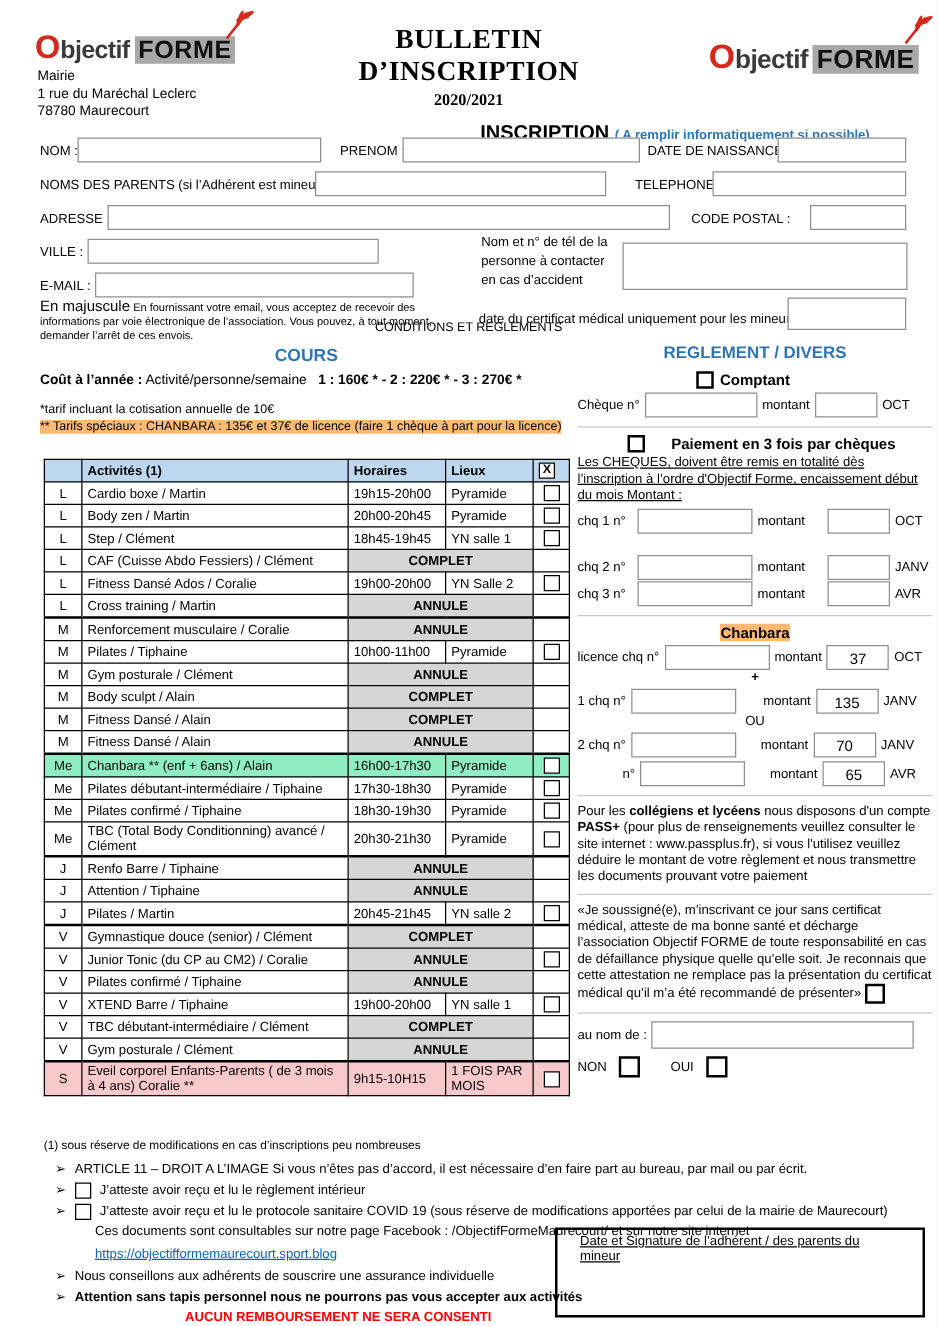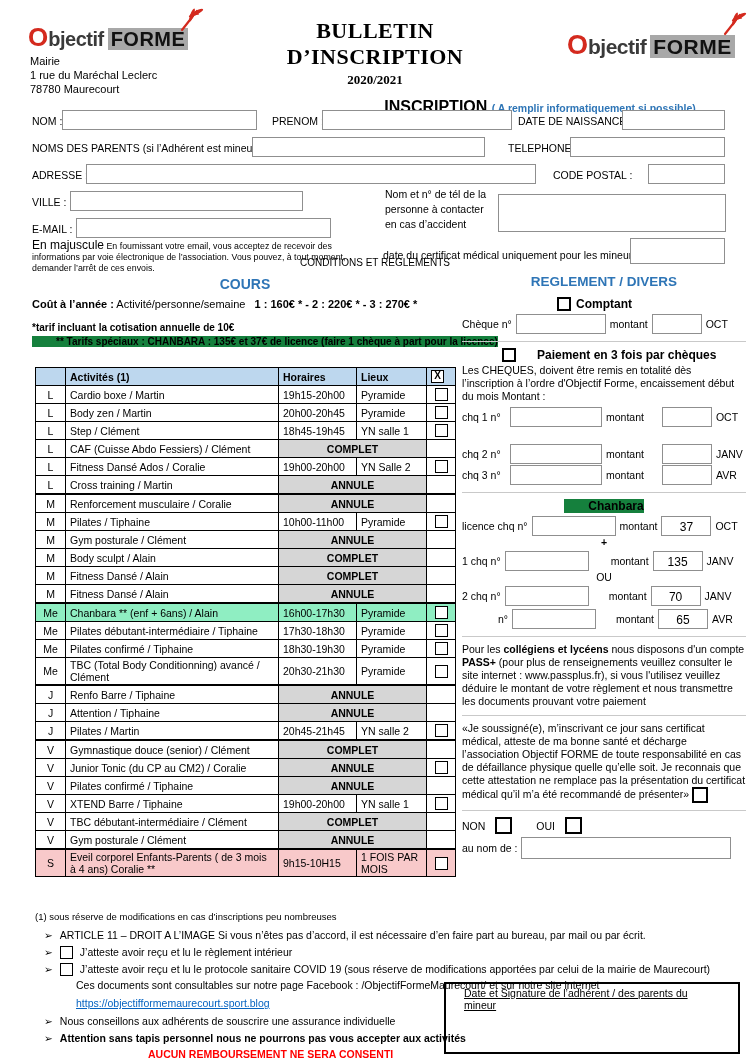--- a/index.html
+++ b/index.html
@@ -16,22 +16,22 @@
   .logo .forme{background:#a8a8a8;color:#111;padding:0 3px;margin-left:4px;letter-spacing:0.5px;}
   .dragonfly{position:absolute;}
   .addr{font-size:11px;line-height:14px;}
   .main-title{font-family:"Liberation Serif",serif;font-weight:bold;font-size:22px;text-align:center;letter-spacing:0.5px;}
   .season{font-family:"Liberation Serif",serif;font-weight:bold;font-size:13px;text-align:center;margin-top:2px;}
   .inscription{font-size:16px;font-weight:bold;}
   .inscription-note{font-size:10.5px;font-weight:bold;color:#2E75B6;}
   .center{text-align:center;}
   .cond-title{font-weight:normal;font-size:10px;}
   .blue-h{color:#2E75B6;font-weight:bold;font-size:13.5px;}
-  .small-note{font-size:10px;font-weight:bold;}
-  .hl-green{background:#15803d;padding-left:24px;}
+  .small-note{font-size:10px;}
+  .hl-green{background:#fdba74;}
   .hl-pink{background:#f9c6c8;}
   
   table.acts{border-collapse:collapse;width:420px;font-size:10.5px;border:1.6px solid #000;table-layout:fixed;}
   table.acts th,table.acts td{border:1px solid #000;padding:1px 4px;vertical-align:middle;height:15px;}
   table.acts thead th{background:#BDD7EE;text-align:left;font-weight:bold;border-bottom:1.4px solid #000;}
   td.c,th.c{text-align:center;padding:1px 1px;}
   td.status{background:#d6d6d6;font-weight:bold;text-align:center;}
   tr.group-start td{border-top:2.6px solid #000;}
   tr.row-green td{background:#8feec2;}
   tr.row-pink td{background:#f8c9ca;}
@@ -364,21 +364,21 @@
       <input class="ibox" style="width: 50px;">
       <span class="wlabel">OCT</span>
     </div>
 
     <hr class="sep">
 
     <div class="chkline" style="margin-left:40px;gap:21px;">
       <span class="cb"></span>
       <span>Paiement en 3 fois par chèques</span>
     </div>
-    <div class="para" style="margin-top:2px;">Les CHEQUES, doivent être remis en totalité dès l’inscription à l’ordre d'Objectif Forme, encaissement début du mois Montant :</div>
+    <div class="para" style="margin-top:2px;text-decoration:underline;">Les CHEQUES, doivent être remis en totalité dès l’inscription à l’ordre d'Objectif Forme, encaissement début du mois Montant :</div>
     <div style="margin-top:4px;">
         <div class="rrow" style="margin-top: 0px;">
           <span class="wlabel" style="width: 44px;">chq 1 n°</span>
           <input class="ibox" style="width: 92px;">
           <span class="wlabel">montant</span>
           <input class="ibox" style="width: 50px; margin-left: 14px;">
           <span class="wlabel">OCT</span>
         </div>
         <div class="rrow" style="margin-top: 17px;">
           <span class="wlabel" style="width: 44px;">chq 2 n°</span>
@@ -434,30 +434,30 @@
     <hr class="sep">
 
     <div class="para"><span>Pour les </span><b>collégiens et lycéens</b><span> nous disposons d'un compte </span><b>PASS+</b><span> (pour plus de renseignements veuillez consulter le site internet : www.passplus.fr), si vous l'utilisez veuillez déduire le montant de votre règlement et nous transmettre les documents prouvant votre paiement</span></div>
 
     <hr class="sep">
 
     <div class="para"><span>«Je soussigné(e), m’inscrivant ce jour sans certificat médical, atteste de ma bonne santé et décharge l’association Objectif FORME de toute responsabilité en cas de défaillance physique quelle qu’elle soit. Je reconnais que cette attestation ne remplace pas la présentation du certificat médical qu’il m’a été recommandé de présenter»</span> <span class="cb" style="width:16px;height:16px;"></span></div>
 
     <hr class="sep">
 
+    <div class="rrow">
+      <span>au nom de :</span>
+      <input class="ibox" style="width: 210px; height: 22px;">
+    </div>
     <div class="rrow" style="gap:10px;margin-top:6px;">
       <span>NON</span>
       <span class="cb" style="width:17px;height:17px;"></span>
       <span style="margin-left:14px;">OUI</span>
       <span class="cb" style="width:17px;height:17px;"></span>
     </div>
-    <div class="rrow">
-      <span>au nom de :</span>
-      <input class="ibox" style="width: 210px; height: 22px;">
-    </div>
   </div>
 
   <div class="abs" style="left:28px;top:925px;width:718px;">
     <div class="bullet">
       <span class="mark">➢</span>
       <span>ARTICLE 11 – DROIT A L’IMAGE Si vous n’êtes pas d’accord, il est nécessaire d’en faire part au bureau, par mail ou par écrit.</span>
     </div>
     <div class="bullet">
       <span class="mark">➢</span>
       <span class="cb cb-sm"></span>

